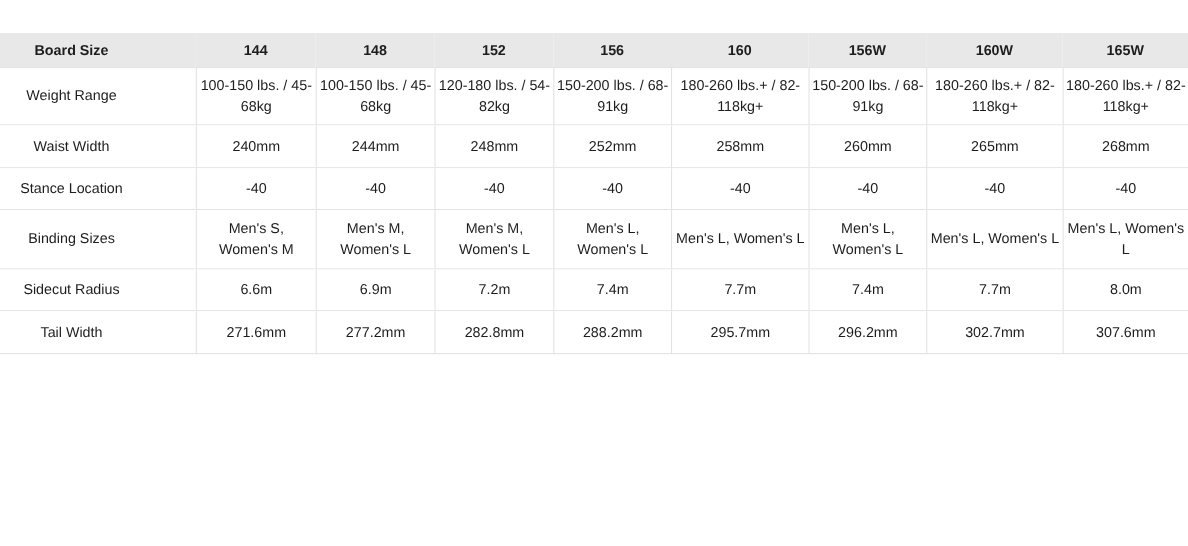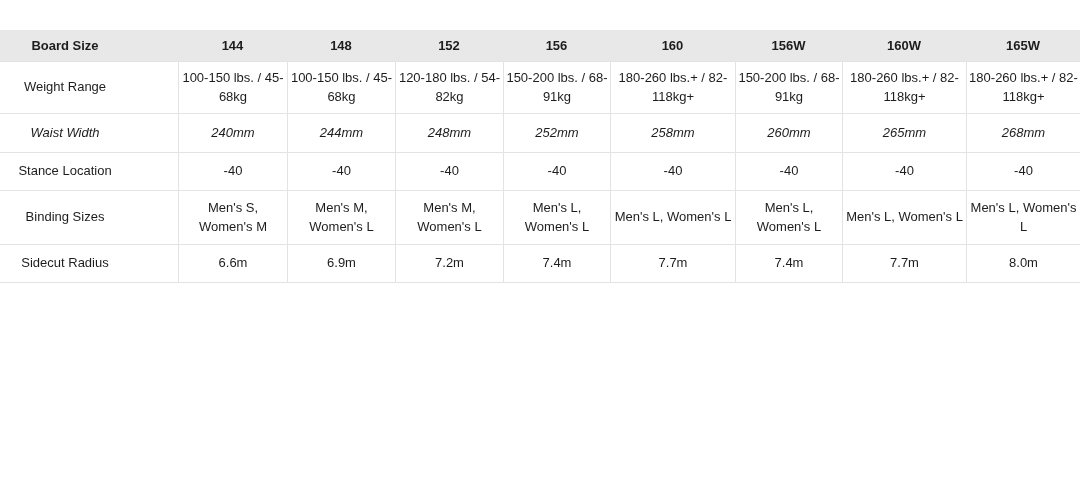--- a/index.html
+++ b/index.html
@@ -47,21 +47,21 @@
     padding: 0 2px;
     border-bottom: 1px solid var(--border);
     background: var(--background);
   }
   .spec-table tbody tr:first-child td { border-top: 1px solid var(--border); }
   .spec-table td + td { border-left: 1px solid var(--border); }
   .spec-table .row-label,
   .spec-table th.row-label { padding-right: 50px; }
   tr.r53 td { height: 53px; }
   tr.r54 td { height: 54px; }
-  tr.r39 td { height: 39px; font-style: italic; }
+  tr.r39 td { height: 39px; }
   tr.r38 td { height: 38px; }
 </style>
 </head>
 <body>
 
 <div class="page">
   <table class="spec-table">
     <colgroup>
       <col style="width:178px">
         <col style="width:109px">
@@ -135,15 +135,26 @@
         <td class="row-label">Sidecut Radius</td>
         <td>6.6m</td>
         <td>6.9m</td>
         <td>7.2m</td>
         <td>7.4m</td>
         <td>7.7m</td>
         <td>7.4m</td>
         <td>7.7m</td>
         <td>8.0m</td>
       </tr>
+      <tr class="r39">
+        <td class="row-label">Tail Width</td>
+        <td>271.6mm</td>
+        <td>277.2mm</td>
+        <td>282.8mm</td>
+        <td>288.2mm</td>
+        <td>295.7mm</td>
+        <td>296.2mm</td>
+        <td>302.7mm</td>
+        <td>307.6mm</td>
+      </tr>
     </tbody>
   </table>
 </div>
 
 </body></html>

